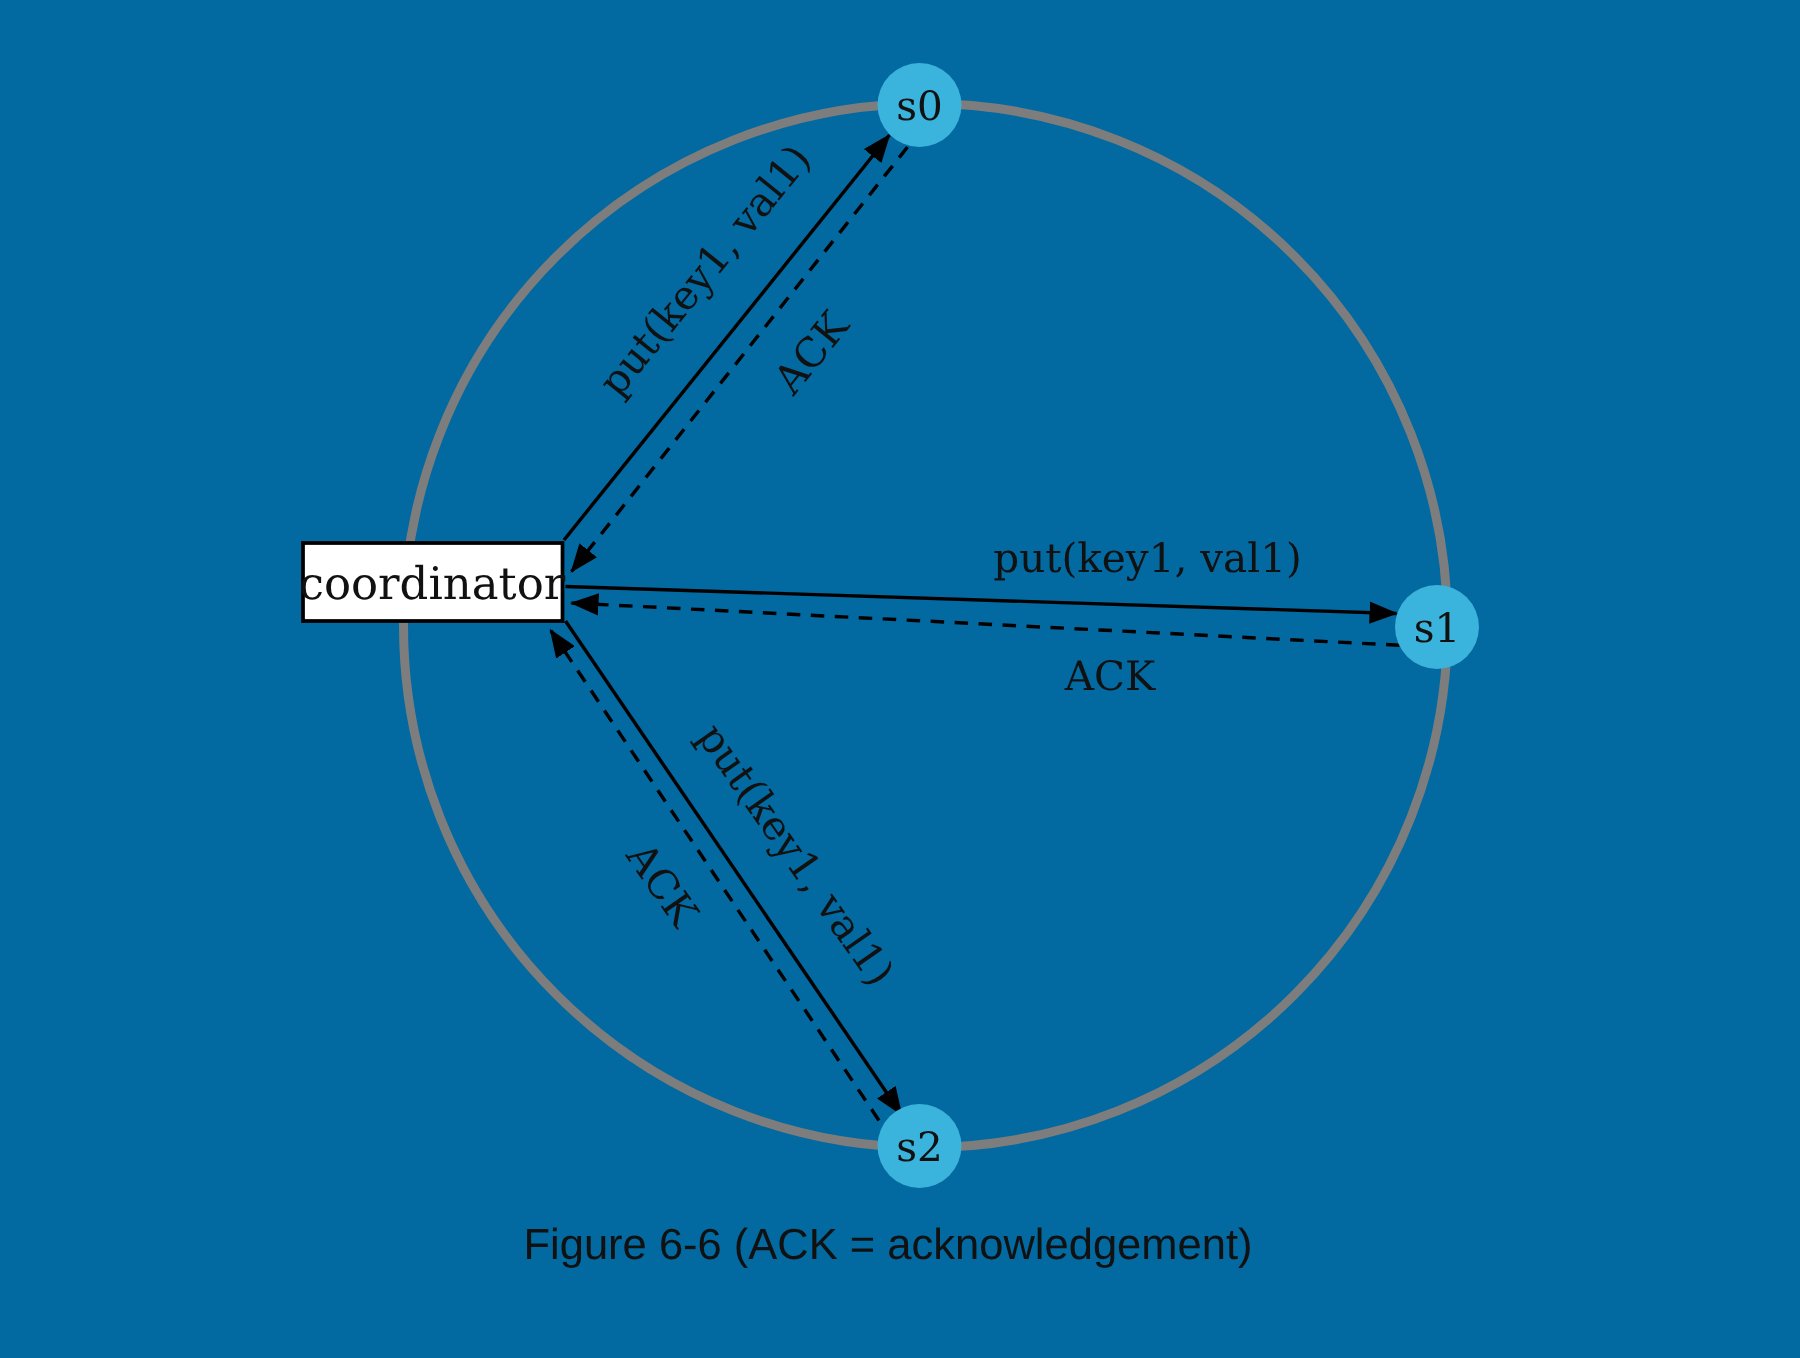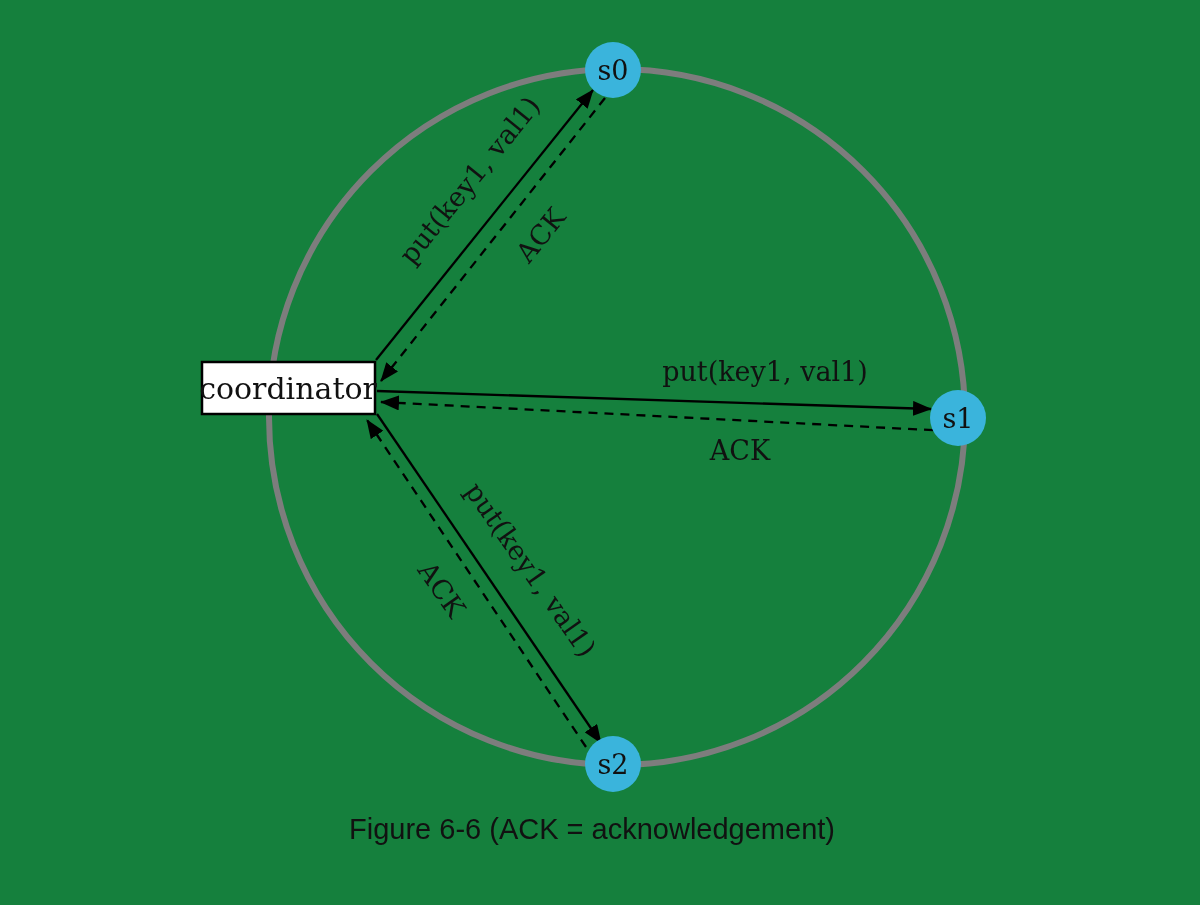--- a/index.html
+++ b/index.html
@@ -7,21 +7,21 @@
     padding: 0;
     background: #ffffff;
     width: 1200px;
     height: 905px;
     overflow: hidden;
   }
   .stage {
     position: relative;
     width: 1200px;
     height: 905px;
-    background: #15803d;
+    background: #0369a1;
   }
   svg { display: block; }
   .ring {
     fill: none;
     stroke-width: 6;
   }
   .edge-solid {
     stroke: #000000;
     stroke-width: 2.3;
     fill: none;

